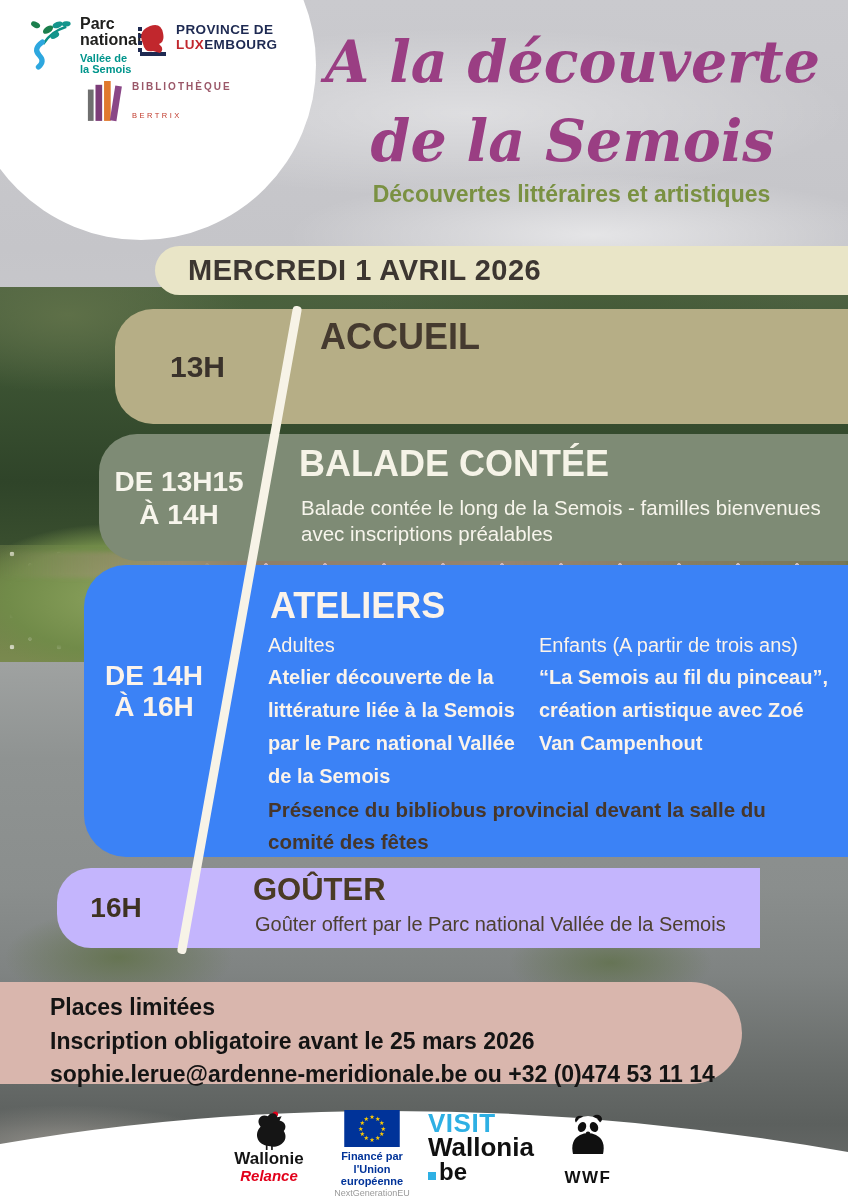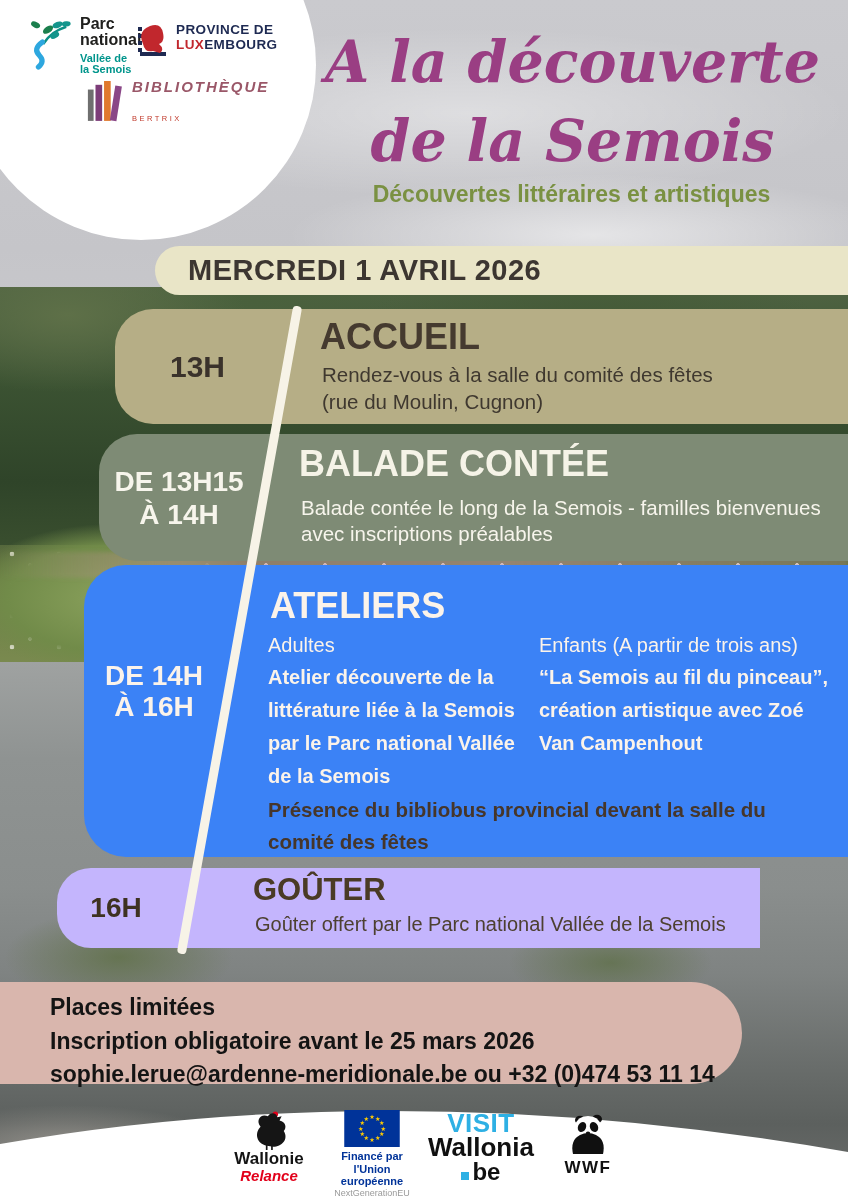--- a/index.html
+++ b/index.html
@@ -44,21 +44,21 @@
 
   
   .blob{position:absolute;left:-34px;top:-110px;width:350px;height:350px;border-radius:50%;
         background:#fff;z-index:1;}
   .logo{z-index:2;display:flex;align-items:flex-start;gap:8px;}
   .parc-text div{line-height:1.02;}
   .parc-main{font-size:16px;font-weight:bold;color:#20201E;}
   .parc-sub{font-size:11px;font-weight:bold;color:#00958C;}
   .prov-top{font-size:13.5px;font-weight:bold;color:#1E2A52;letter-spacing:.4px;line-height:1.1;}
   .prov-lux{color:#C1272D;}
-  .bib-name{font-size:15px;font-weight:bold;color:#9A5768;letter-spacing:2px;font-style:italic;}
+  .bib-name{font-size:10px;font-weight:bold;color:#9A5768;letter-spacing:2px;}
   .bib-place{font-size:7.5px;color:#C0392B;letter-spacing:2.5px;margin-top:19px;}
 
   .title{position:absolute;left:305px;top:22px;width:535px;text-align:center;z-index:2;
          font-family:"DejaVu Serif", serif;font-style:italic;font-weight:bold;
          font-size:57px;line-height:79px;color:#9A3E83;}
   .subtitle{position:absolute;left:304px;top:181px;width:535px;text-align:center;z-index:2;
             font-size:23px;font-weight:bold;color:#7A9142;}
 
   
   .band{position:absolute;right:0;z-index:2;}
@@ -82,26 +82,26 @@
   .infobox .lines{position:absolute;left:50px;top:9px;font-size:23px;font-weight:bold;
                   color:#141414;line-height:33.5px;}
 
   
   .footer-svg{position:absolute;left:0;top:1102px;z-index:4;}
   .flogo{position:absolute;z-index:5;display:flex;flex-direction:column;align-items:center;}
   .wal-name{font-size:17px;font-weight:bold;color:#141414;line-height:1;}
   .wal-sub{font-size:15px;font-weight:bold;font-style:italic;color:#E2001A;line-height:1.2;}
   .eu-t1{font-size:11px;font-weight:bold;color:#003399;line-height:1.15;text-align:center;}
   .eu-t3{font-size:9px;color:#9A9A9A;line-height:1.3;}
-  .visit{align-items:center;}
+  .visit{align-items:flex-start;}
   .visit-v{font-size:26px;font-weight:bold;color:#2EB0E4;line-height:22px;letter-spacing:.5px;}
   .visit-w{font-size:26px;font-weight:bold;color:#101010;line-height:26px;}
   .visit-be{display:flex;align-items:center;gap:3px;font-size:24px;font-weight:bold;color:#101010;line-height:24px;}
   .visit-dot{width:8px;height:8px;background:#2EB0E4;display:inline-block;margin-top:8px;}
-  .wwf-label{font-size:17px;font-weight:bold;color:#101010;letter-spacing:1.5px;margin-top:2px;}
+  .wwf-label{font-size:17px;font-weight:bold;color:#101010;letter-spacing:1.5px;margin-top:12px;}
 </style>
 </head>
 <body>
 
 <div class="poster">
 
   <div class="photo">
     <div class="sky"></div>
     <div class="trees"></div>
     <div class="meadow"></div>
@@ -164,24 +164,20 @@
   </div>
   <div class="subtitle">Découvertes littéraires et artistiques</div>
 
   <div class="band date-band">
     <span>MERCREDI 1 AVRIL 2026</span>
   </div>
 
   <div class="band accueil">
     <div class="timecol" style="left:0;top:0;width:165px;height:100%;font-size:30px;color:#3A322B;">13H</div>
     <div class="abs h-dark" style="left:205px;top:7px;font-size:36px;">ACCUEIL</div>
-    <div class="abs" style="left:207px;top:52px;font-size:20.5px;line-height:27px;color:#3F382F;">
-      <div>Rendez-vous à la salle du comité des fêtes</div>
-      <div>(rue du Moulin, Cugnon)</div>
-    </div>
   </div>
 
   <div class="band balade">
     <div class="timecol" style="left:0;top:0;width:160px;height:100%;font-size:28px;line-height:33px;">
       <div>DE 13H15</div>
       <div>À 14H</div>
     </div>
     <div class="abs" style="left:200px;top:9px;font-size:36px;font-weight:bold;color:#F5F3E7;">BALADE CONTÉE</div>
     <div class="abs" style="left:202px;top:61px;font-size:20.5px;line-height:26px;">
       <div>Balade contée le long de la Semois - familles bienvenues</div>

